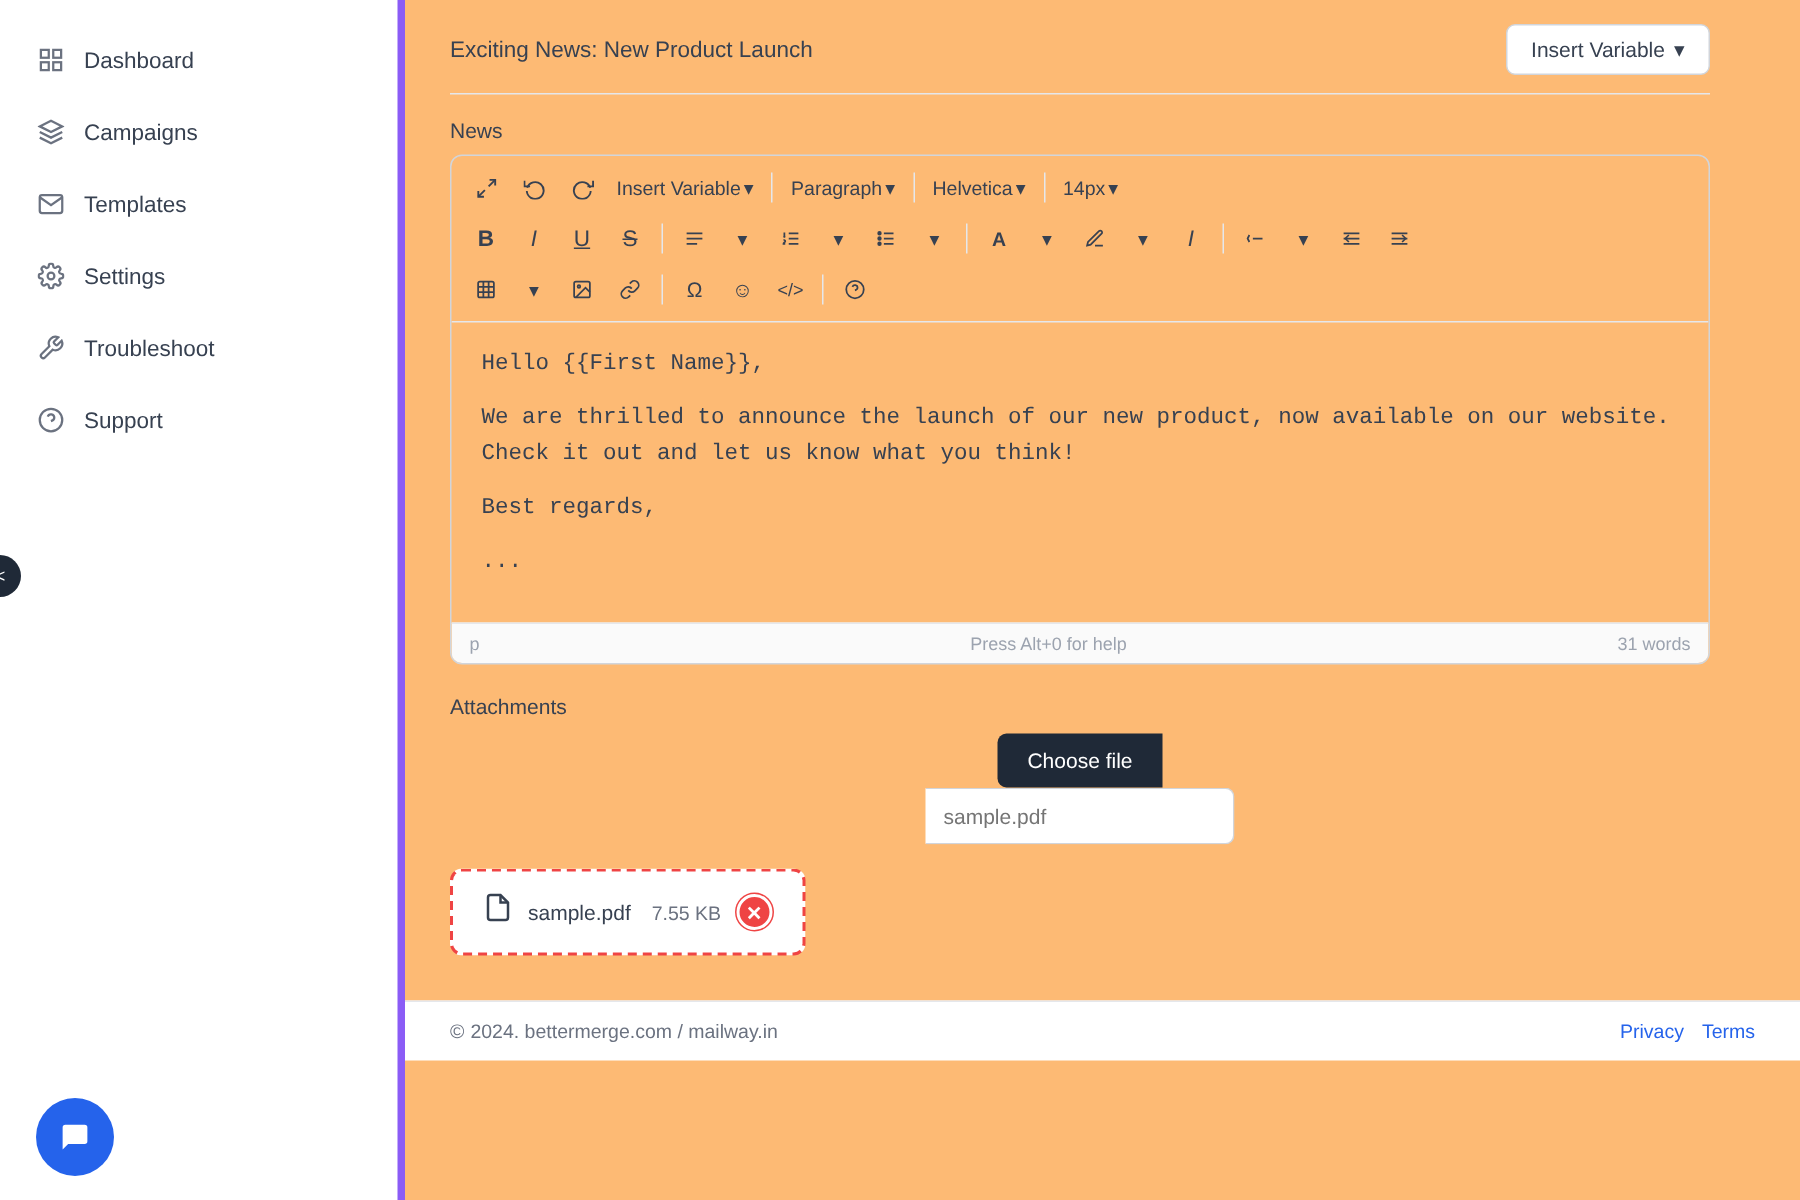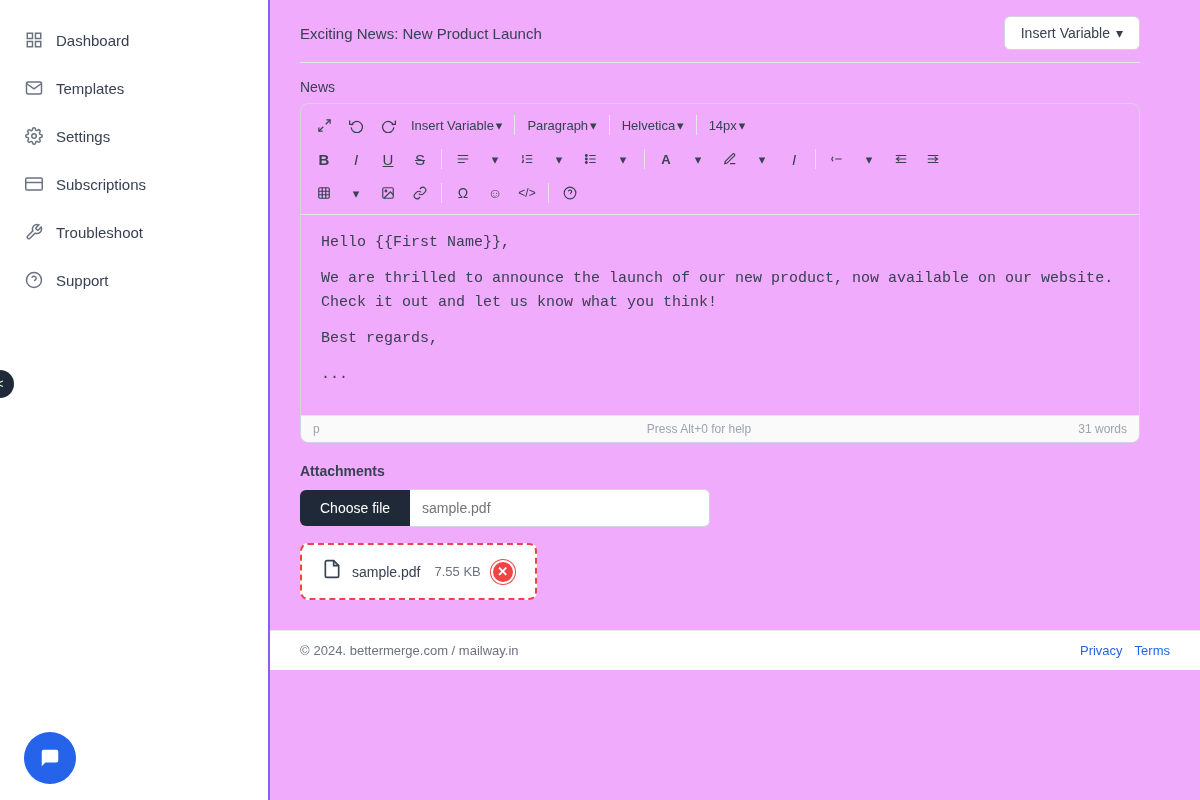--- a/index.html
+++ b/index.html
@@ -3,21 +3,21 @@
   <meta charset="utf-8">
   <style>
     * { box-sizing: border-box; margin: 0; padding: 0; }
     body { font-family: 'Helvetica Neue', Helvetica, Arial, sans-serif; background: #f5f5f5; display: flex; height: 800px; width: 1200px; overflow: hidden; }
 
     
     .sidebar {
       width: 270px;
       min-width: 270px;
       background: #fff;
-      border-right: 2px solid #8b5cf6;
+      border-right: 5px solid #8b5cf6;
       display: flex;
       flex-direction: column;
       padding: 0;
       position: relative;
     }
     .sidebar-nav {
       flex: 1;
       padding: 16px 0;
     }
     .sidebar-item {
@@ -64,21 +64,21 @@
       display: flex;
       align-items: center;
       justify-content: center;
       cursor: pointer;
       color: white;
     }
 
     
     .main {
       flex: 1;
-      background: #f0abfc;
+      background: #fdba74;
       overflow-y: auto;
       padding: 0;
       position: relative;
     }
 
     .content-area {
       padding: 0 30px 30px 30px;
       max-width: 900px;
     }
 
@@ -199,28 +199,29 @@
       color: #9ca3af;
       background: #fafafa;
     }
 
     
     .attachments-section {
       margin-top: 20px;
     }
     .attachments-label {
       font-size: 14px;
-      font-weight: 700;
+      font-weight: 400;
       color: #374151;
       margin-bottom: 10px;
     }
     .file-input-row {
       display: flex;
       align-items: center;
       gap: 0;
+      flex-direction: column;
     }
     .choose-file-btn {
       padding: 10px 20px;
       background: #1f2937;
       color: #fff;
       border: none;
       border-radius: 6px 0 0 6px;
       font-size: 14px;
       cursor: pointer;
       white-space: nowrap;
@@ -311,20 +312,30 @@
             <rect x="3" y="3" width="7" height="7"></rect>
             <rect x="14" y="3" width="7" height="7"></rect>
             <rect x="3" y="14" width="7" height="7"></rect>
             <rect x="14" y="14" width="7" height="7"></rect>
           </svg>
       </span>
       <span>Dashboard</span>
     </div>
 
 
+    <div class="sidebar-item">
+      <span class="icon">
+        <svg viewBox="0 0 24 24" fill="none" stroke="currentColor" stroke-width="2">
+            <polygon points="12 2 2 7 12 12 22 7 12 2"></polygon>
+            <polyline points="2 17 12 22 22 17"></polyline>
+            <polyline points="2 12 12 17 22 12"></polyline>
+          </svg>
+      </span>
+      <span>Campaigns</span>
+    </div>
 
     <div class="sidebar-item">
       <span class="icon">
         <svg viewBox="0 0 24 24" fill="none" stroke="currentColor" stroke-width="2">
             <path d="M4 4h16c1.1 0 2 .9 2 2v12c0 1.1-.9 2-2 2H4c-1.1 0-2-.9-2-2V6c0-1.1.9-2 2-2z"></path>
             <polyline points="22,6 12,13 2,6"></polyline>
           </svg>
       </span>
       <span>Templates</span>
     </div>
@@ -332,29 +343,20 @@
     <div class="sidebar-item">
       <span class="icon">
         <svg viewBox="0 0 24 24" fill="none" stroke="currentColor" stroke-width="2">
             <circle cx="12" cy="12" r="3"></circle>
             <path d="M19.4 15a1.65 1.65 0 0 0 .33 1.82l.06.06a2 2 0 0 1-2.83 2.83l-.06-.06a1.65 1.65 0 0 0-1.82-.33 1.65 1.65 0 0 0-1 1.51V21a2 2 0 0 1-4 0v-.09A1.65 1.65 0 0 0 9 19.4a1.65 1.65 0 0 0-1.82.33l-.06.06a2 2 0 0 1-2.83-2.83l.06-.06A1.65 1.65 0 0 0 4.68 15a1.65 1.65 0 0 0-1.51-1H3a2 2 0 0 1 0-4h.09A1.65 1.65 0 0 0 4.6 9a1.65 1.65 0 0 0-.33-1.82l-.06-.06a2 2 0 0 1 2.83-2.83l.06.06A1.65 1.65 0 0 0 9 4.68a1.65 1.65 0 0 0 1-1.51V3a2 2 0 0 1 4 0v.09a1.65 1.65 0 0 0 1 1.51 1.65 1.65 0 0 0 1.82-.33l.06-.06a2 2 0 0 1 2.83 2.83l-.06.06A1.65 1.65 0 0 0 19.4 9a1.65 1.65 0 0 0 1.51 1H21a2 2 0 0 1 0 4h-.09a1.65 1.65 0 0 0-1.51 1z"></path>
           </svg>
       </span>
       <span>Settings</span>
     </div>
 
-    <div class="sidebar-item">
-      <span class="icon">
-        <svg viewBox="0 0 24 24" fill="none" stroke="currentColor" stroke-width="2">
-            <rect x="1" y="4" width="22" height="16" rx="2" ry="2"></rect>
-            <line x1="1" y1="10" x2="23" y2="10"></line>
-          </svg>
-      </span>
-      <span>Subscriptions</span>
-    </div>
 
 
     <div class="sidebar-item">
       <span class="icon">
         <svg viewBox="0 0 24 24" fill="none" stroke="currentColor" stroke-width="2">
             <path d="M14.7 6.3a1 1 0 0 0 0 1.4l1.6 1.6a1 1 0 0 0 1.4 0l3.77-3.77a6 6 0 0 1-7.94 7.94l-6.91 6.91a2.12 2.12 0 0 1-3-3l6.91-6.91a6 6 0 0 1 7.94-7.94l-3.76 3.76z"></path>
           </svg>
       </span>
       <span>Troubleshoot</span>
     </div>

